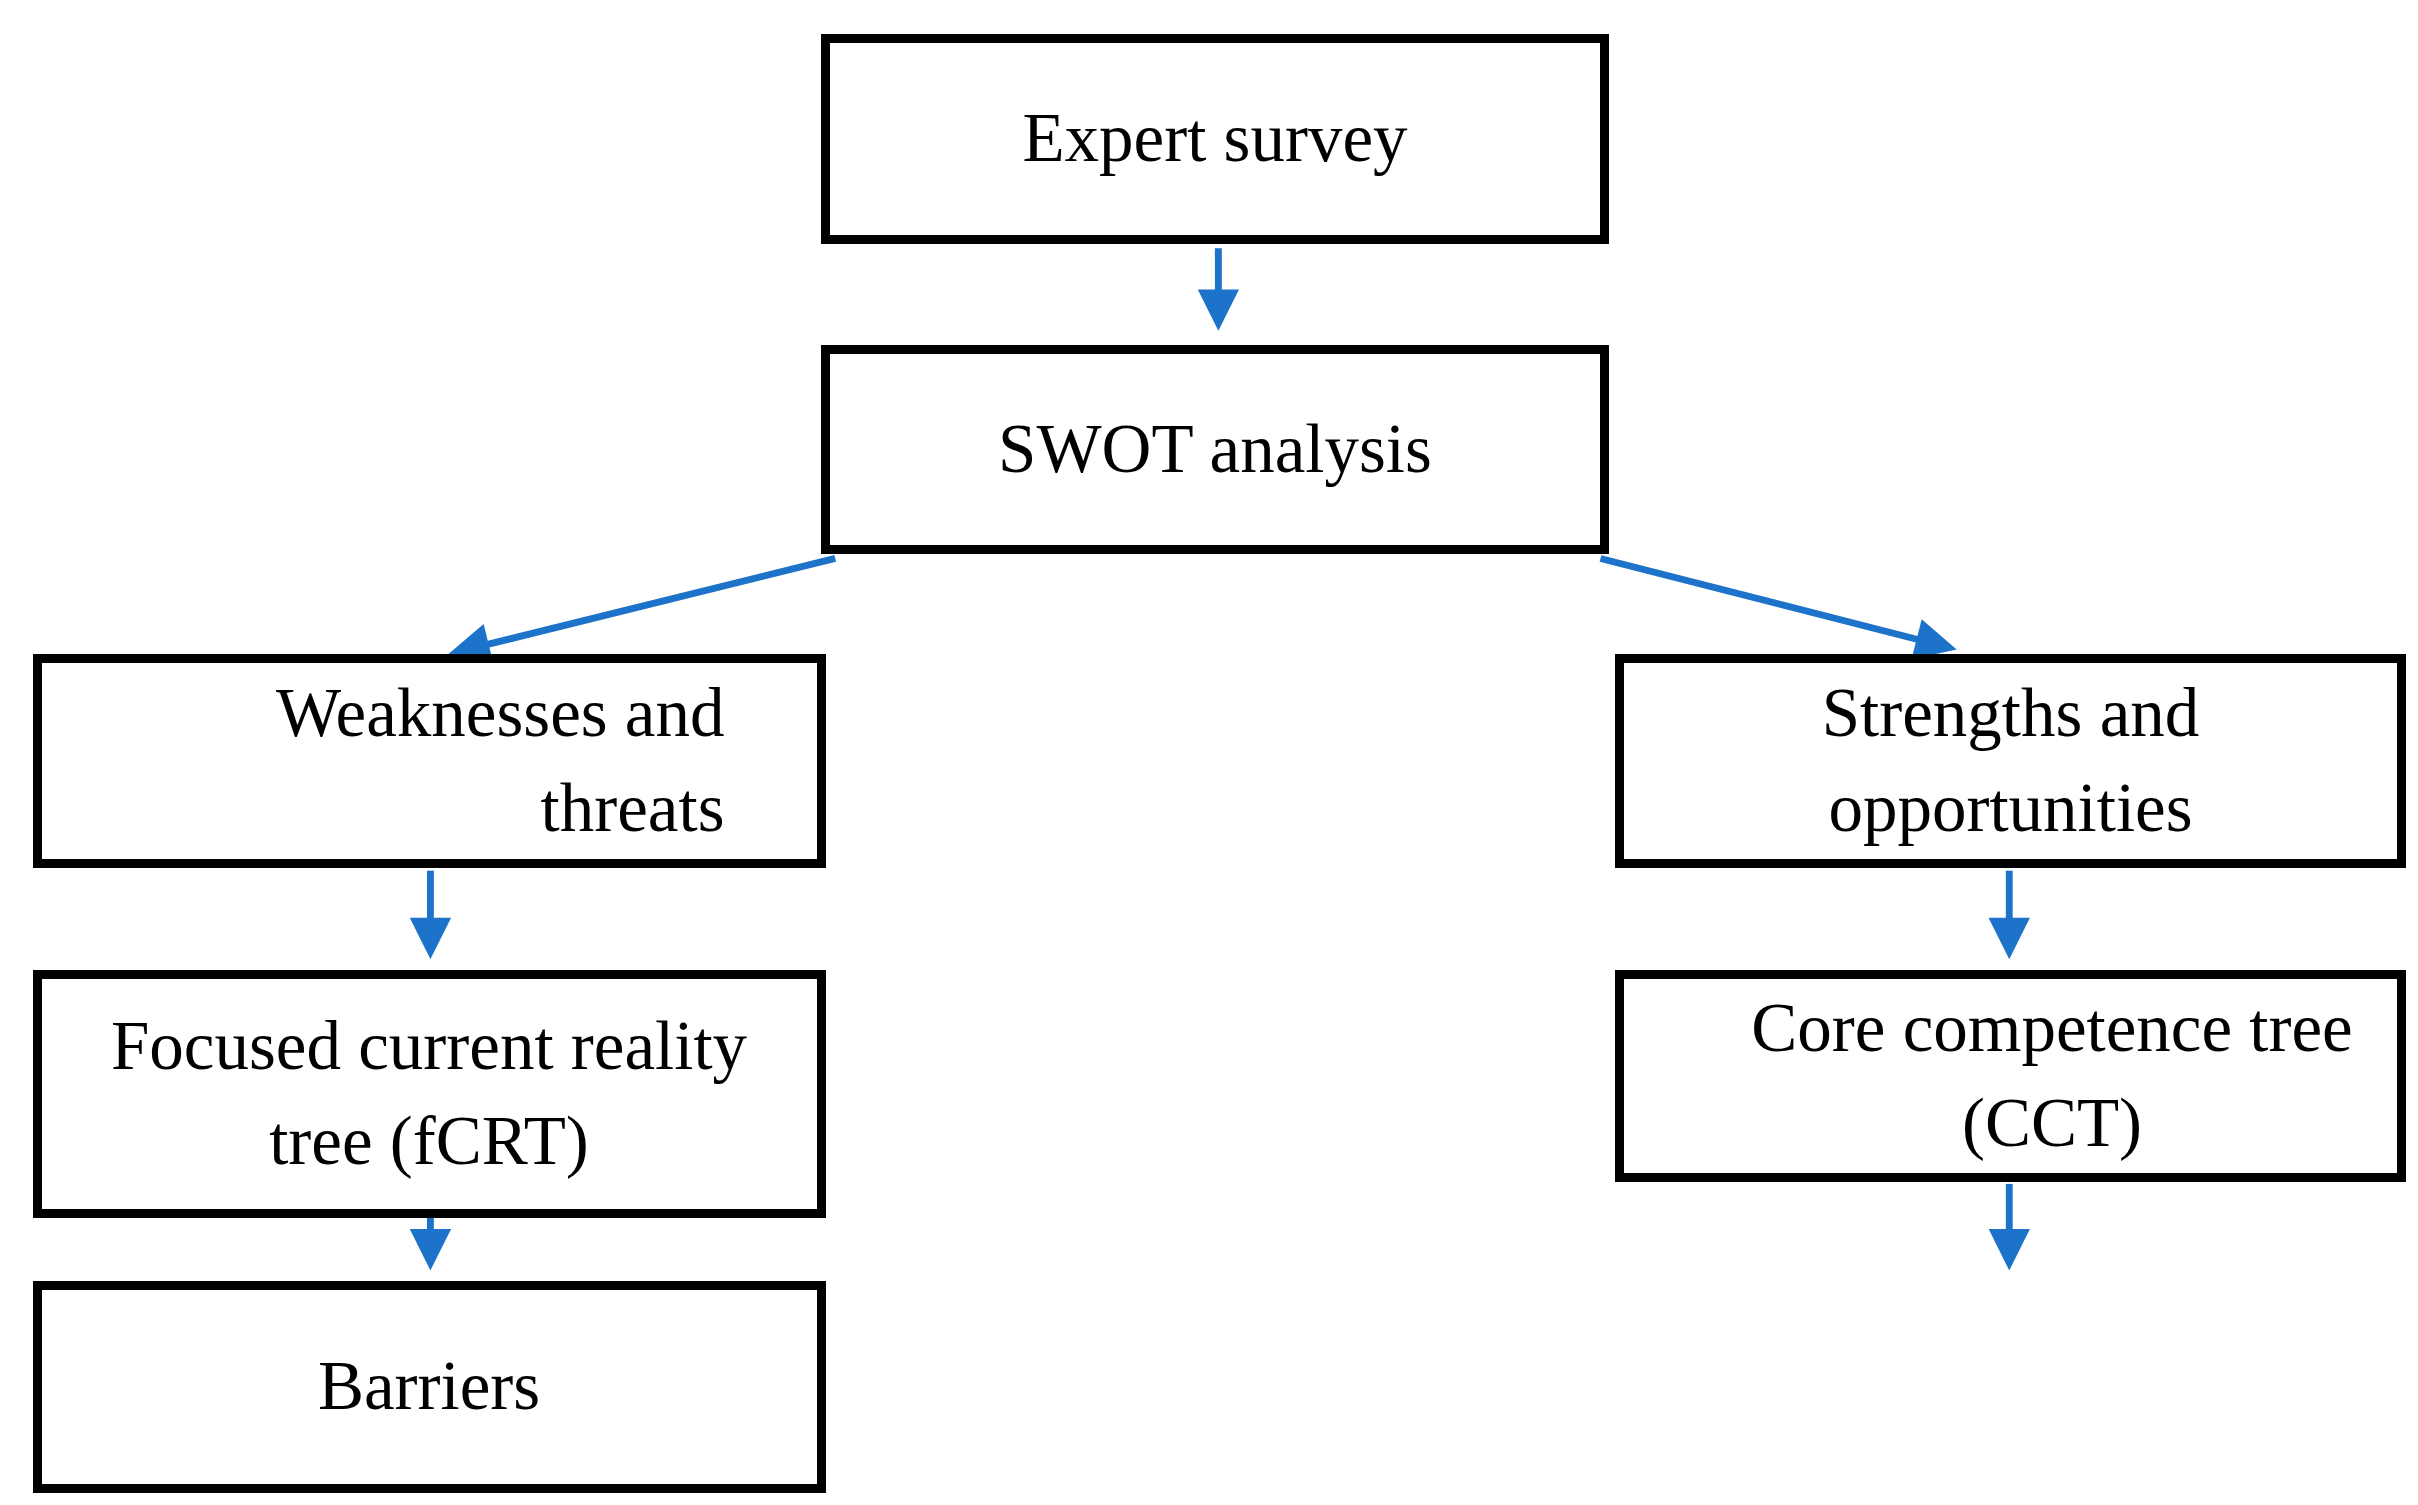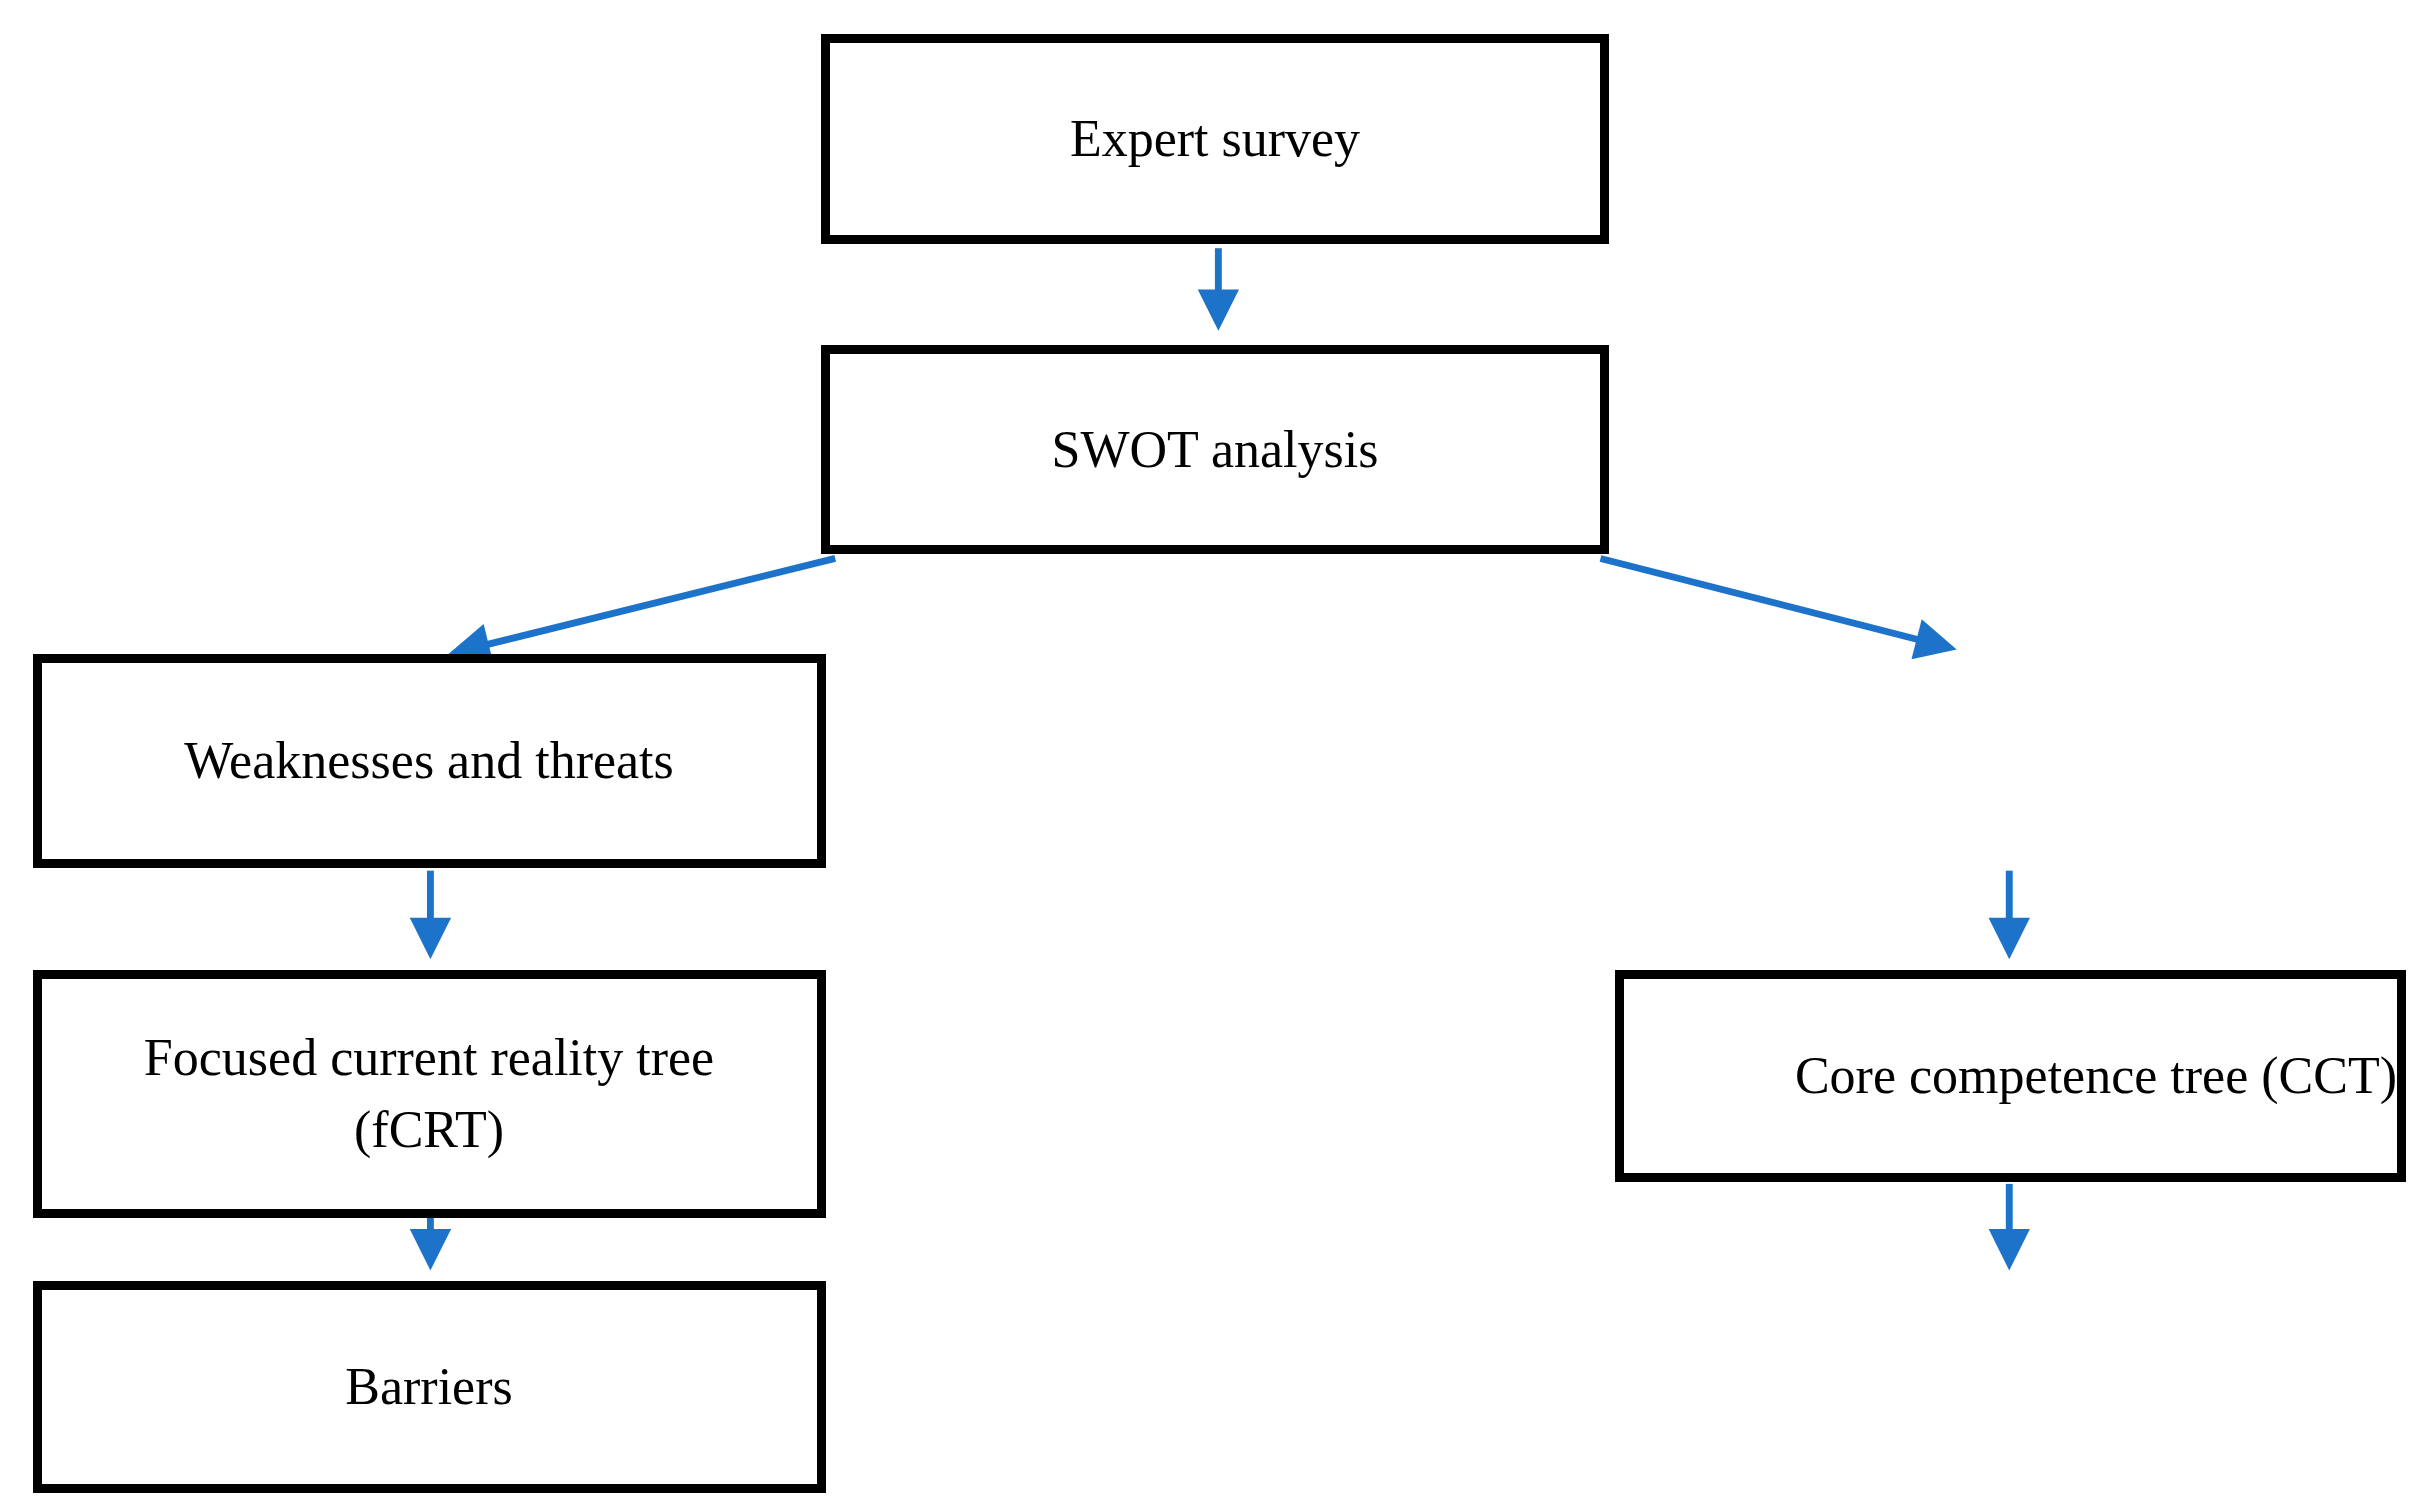--- a/index.html
+++ b/index.html
@@ -32,21 +32,21 @@
   }
   .arrows .ah{ fill:var(--arrow-color); }
   .node{
     position:absolute;
     background:var(--fill-color);
     border:9.9px solid var(--border-color);
     display:flex;
     align-items:center;
     justify-content:center;
     text-align:center;
-    font-size:52px;
+    font-size:69px;
     line-height:1.38;
   }
   .node .lbl{display:inline-block;}
   
   .n-expert      {left:821px;  top:34px;   width:788px; height:210px;}
   .n-swot        {left:821px;  top:345px;  width:788px; height:209px;text-align:center;}
   .n-weaknesses  {left:32.5px;   top:654px;  width:793px; height:214px;text-align:right;}
   .n-strengths   {left:1615px; top:654px;  width:791px; height:214px;}
   .n-fcrt        {left:32.5px;   top:970px;  width:793px; height:248px;}
   .n-cct         {left:1615px; top:970px;  width:791px; height:212px;justify-content:flex-end;}
@@ -84,20 +84,23 @@
   </div>
 
   <div class="node n-swot">
     <span class="lbl">SWOT analysis</span>
   </div>
 
   <div class="node n-weaknesses">
     <span class="lbl">Weaknesses and threats</span>
   </div>
 
+  <div class="node n-strengths">
+    <span class="lbl">Strengths and opportunities</span>
+  </div>
 
   <div class="node n-fcrt">
     <span class="lbl">Focused current reality tree (fCRT)</span>
   </div>
 
   <div class="node n-cct">
     <span class="lbl">Core competence tree (CCT)</span>
   </div>
 
   <div class="node n-barriers">

